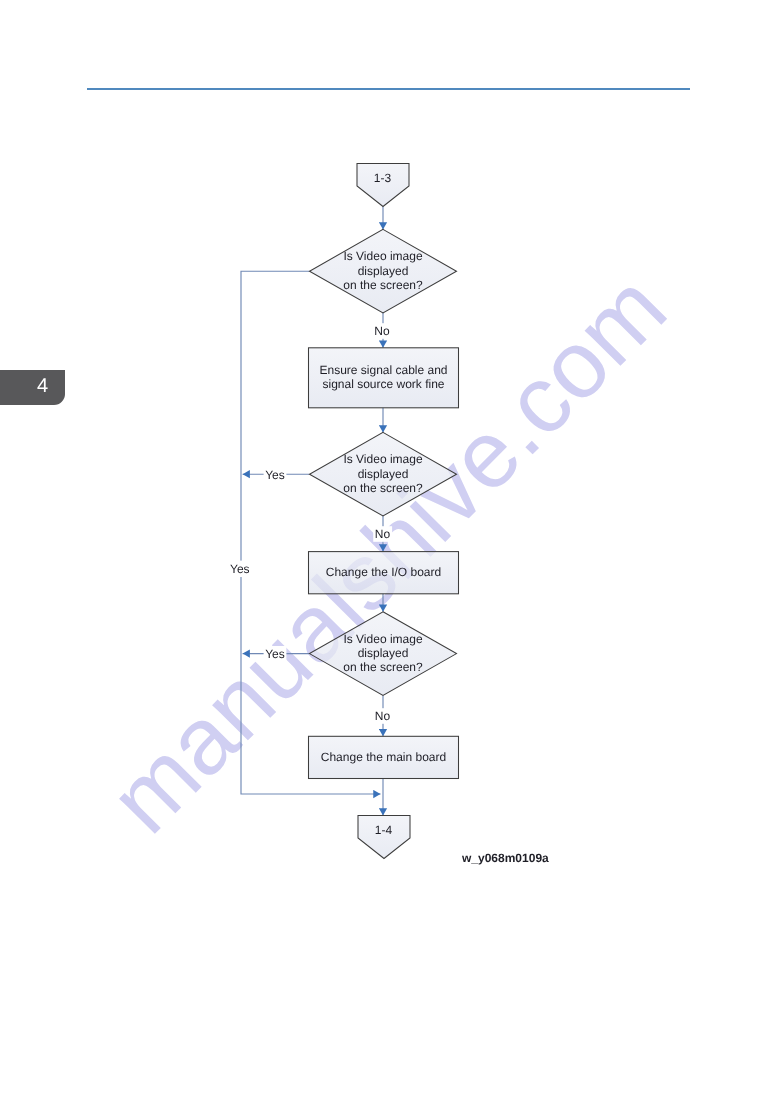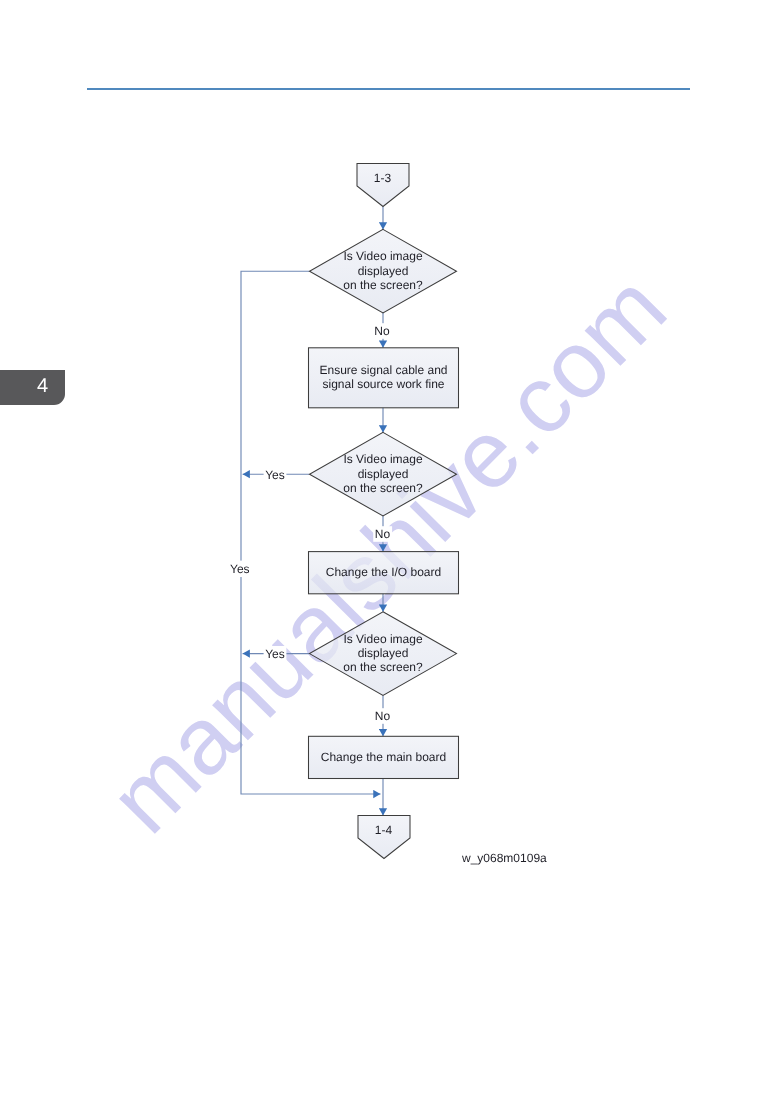--- a/index.html
+++ b/index.html
@@ -86,14 +86,14 @@
         <text x="382.5" y="538" text-anchor="middle" font-family="&quot;Liberation Sans&quot;, sans-serif" font-size="12px" fill="#1e1e26">No</text>
         <rect x="227.8109558105469" y="560.5999877929687" width="23.978125" height="16.4" fill="#ffffff"></rect>
         <text x="239.8" y="572.8" text-anchor="middle" font-family="&quot;Liberation Sans&quot;, sans-serif" font-size="12px" fill="#1e1e26">Yes</text>
         <rect x="263.6109375" y="645.9999877929688" width="22.778125" height="15.6" fill="#ffffff"></rect>
         <text x="275" y="657.8" text-anchor="middle" font-family="&quot;Liberation Sans&quot;, sans-serif" font-size="12px" fill="#1e1e26">Yes</text>
         <rect x="373.228125" y="708.2" width="18.866015625" height="15.6" fill="#ffffff"></rect>
         <text x="382.5" y="720" text-anchor="middle" font-family="&quot;Liberation Sans&quot;, sans-serif" font-size="12px" fill="#1e1e26">No</text>
       </g>
   </svg>
 
-  <div class="cap" style="color: rgb(30, 30, 38);">w_y068m0109a</div>
+  <div class="cap" style="color: rgb(30, 30, 38); font-weight: bold;">w_y068m0109a</div>
 </div>
 
 </body></html>

